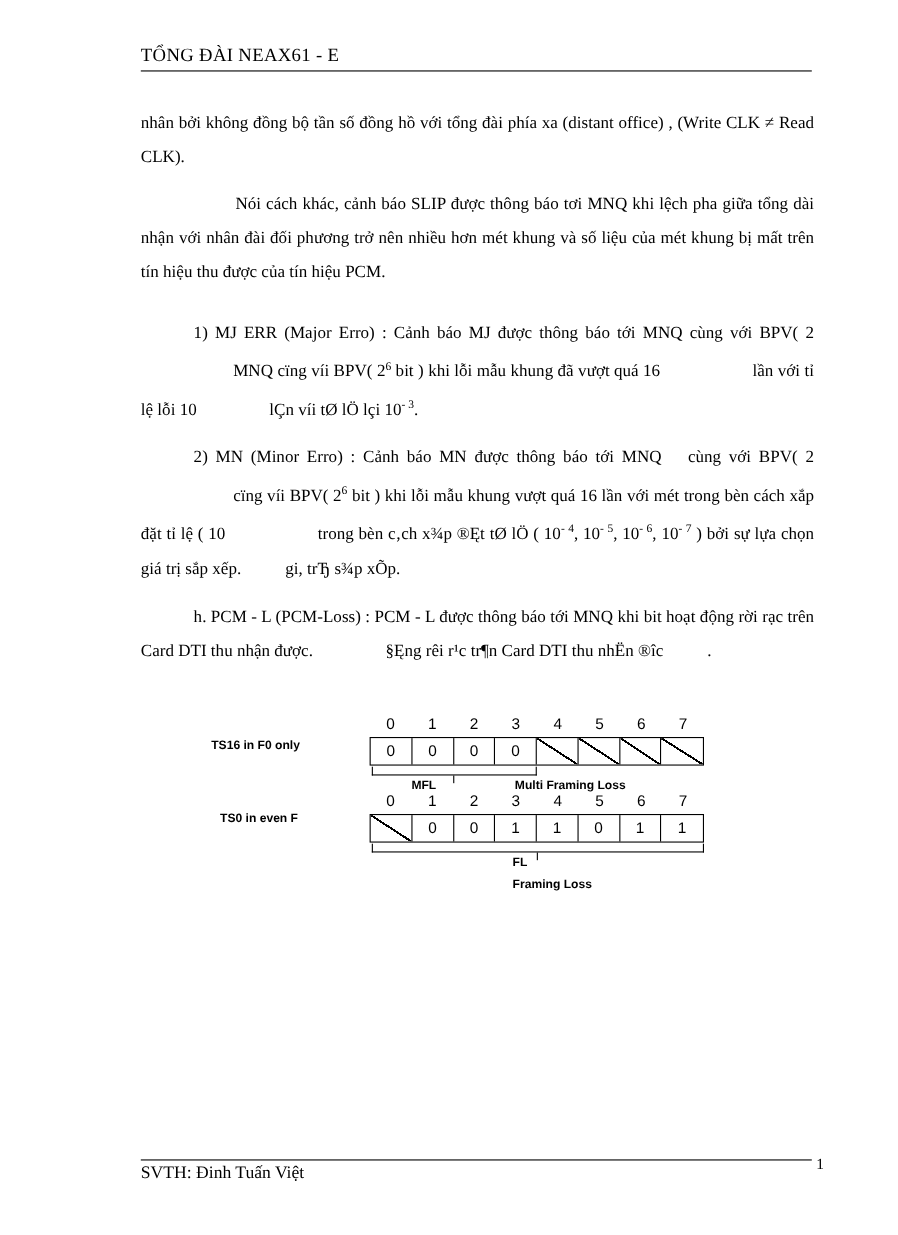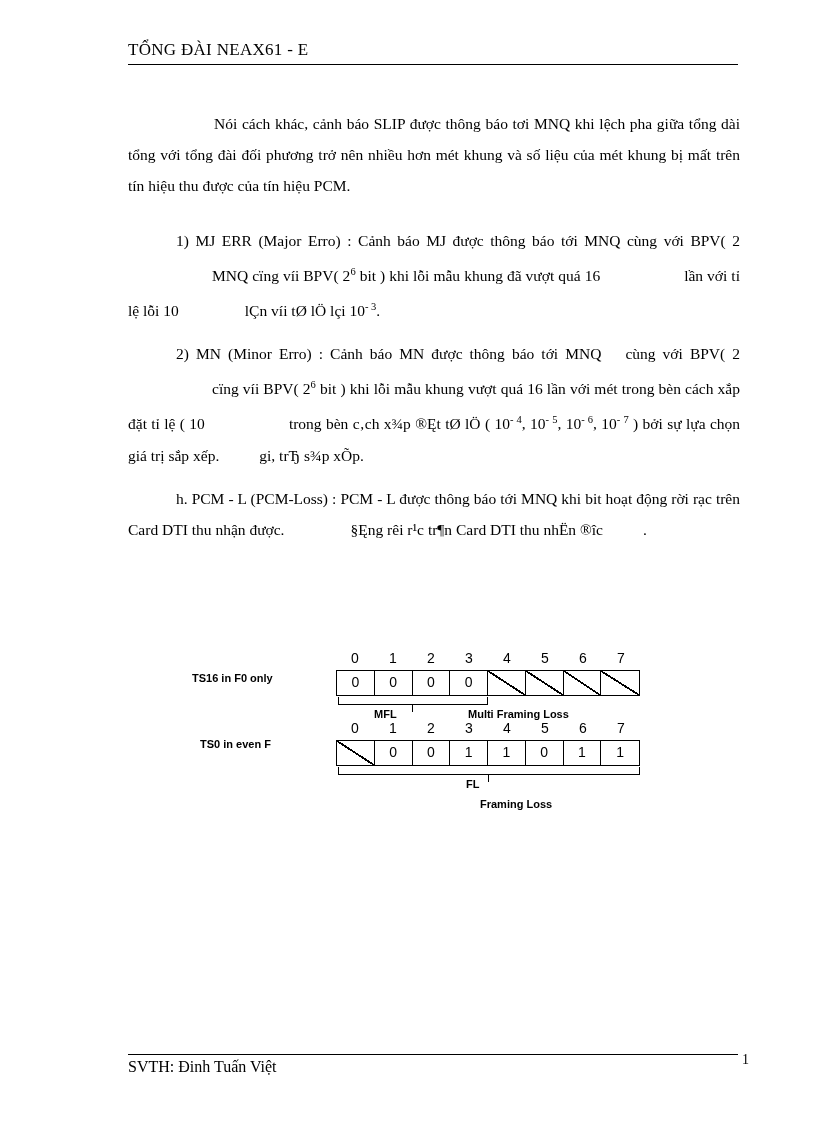--- a/index.html
+++ b/index.html
@@ -170,24 +170,25 @@
 
 <div class="page">
 
   <div class="header">
     <div class="header-title">TỔNG ĐÀI NEAX61 - E</div>
     <div class="header-rule"></div>
   </div>
 
   <div class="content">
 
-
-    <div class="gap"></div>
-
-    <p class="para indent">Nói cách khác, cảnh báo SLIP được thông báo tơi MNQ khi lệch pha giữa tổng dài tổng với tổng đài đối phương trở nên nhiều hơn mét khung và số liệu của mét khung bị mất trên tín hiệu thu được của tín hiệu PCM.</p>
+    <p class="para">nhân bởi không đồng bộ tần số đồng hồ với tổng đài phía xa (distant office) , (Write CLK ≠ Read CLK).</p>
+
+    <div class="gap"></div>
+
+    <p class="para indent">Nói cách khác, cảnh báo SLIP được thông báo tơi MNQ khi lệch pha giữa tổng dài nhận với nhân đài đối phương trở nên nhiều hơn mét khung và số liệu của mét khung bị mất trên tín hiệu thu được của tín hiệu PCM.</p>
 
     <div class="gap"></div>
 
 
     <div class="gap"></div>
 
     <p class="para indent-sm">
       <span>1)  MJ ERR  (Major Erro) : Cảnh báo MJ được thông báo tới MNQ cùng với BPV( 2</span><span class="spacer-wide"></span><span>MNQ cïng víi BPV( 2</span><span class="sup">6</span><span> bit ) khi lỗi mẫu khung đã vượt quá 16</span><span class="spacer-wide"></span><span>lần với tỉ lệ lỗi 10</span><span class="spacer-mid"></span><span>lÇn víi tØ lÖ lçi 10</span><span class="sup">- 3</span><span>.</span>
     </p>
 
@@ -258,21 +259,21 @@
       <div class="cell">1</div>
       <div class="cell">0</div>
       <div class="cell">1</div>
       <div class="cell">1</div>
     </div>
 
     <div class="brace" style="left:210px; top:127px; width:302px;"></div>
     <div class="brace-tick" style="left:360px; top:135px;"></div>
 
     <div class="fig-label" style="left:338px; top:138px;">FL</div>
-    <div class="fig-label" style="left:316px; top:158px;padding-left:36px;">Framing Loss</div>
+    <div class="fig-label" style="left:302px; top:158px;padding-left:36px;">Framing Loss</div>
 
   </div>
 
   <div class="footer-rule"></div>
   <div class="footer-text">SVTH: Đinh Tuấn Việt</div>
   <div class="footer-page">1</div>
 
 </div>
 
 </body></html>

